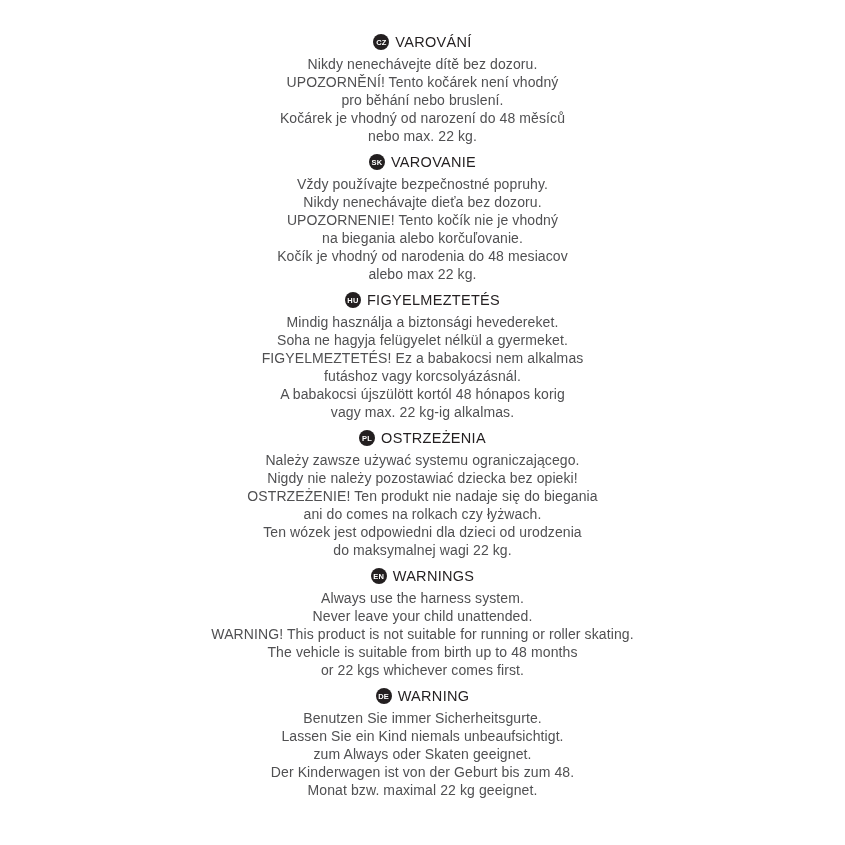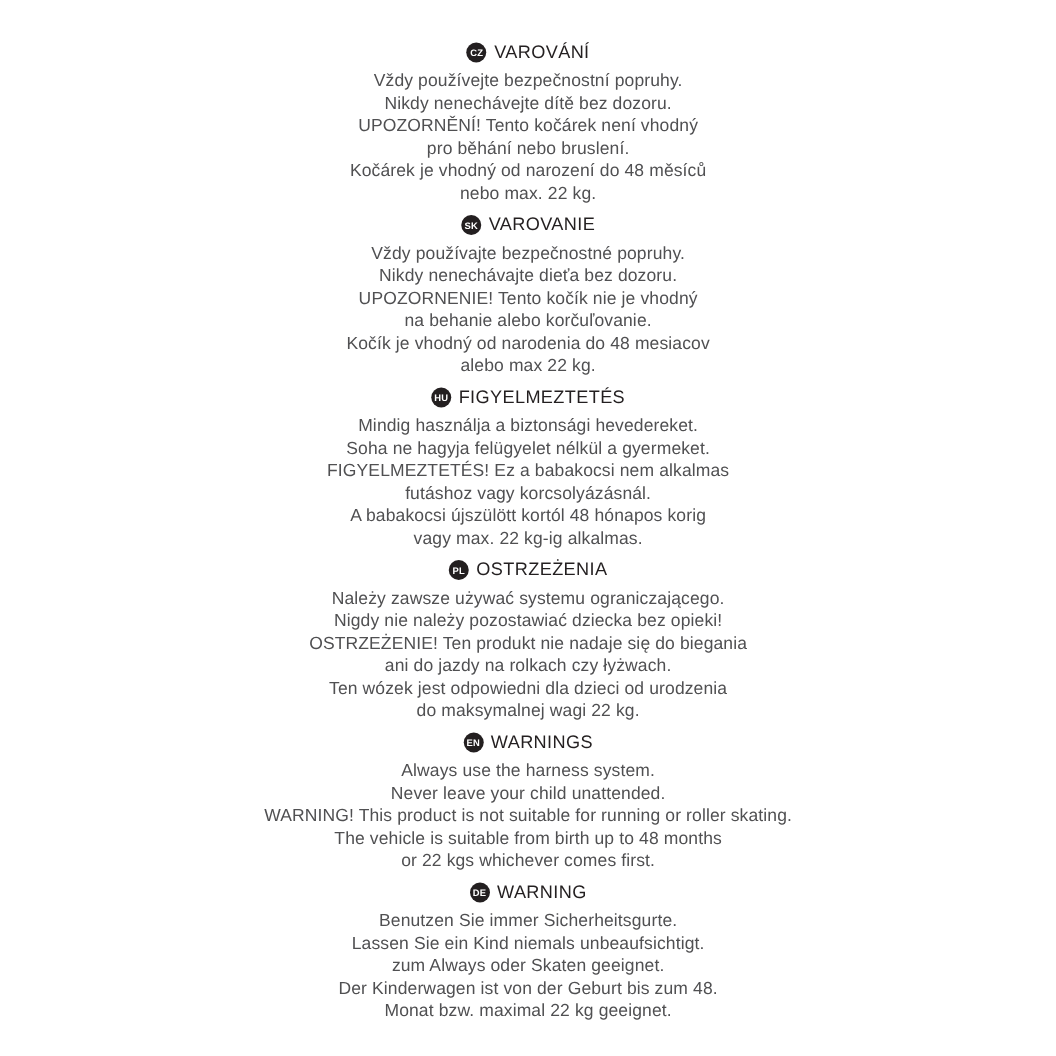--- a/index.html
+++ b/index.html
@@ -66,39 +66,38 @@
 <body>
 
 <main class="page">
   <div id="sections">
   <section class="section">
     <div class="section-heading">
       <span class="badge">CZ</span>
       <span class="title">VAROVÁNÍ</span>
     </div>
     <div class="lines">
-          <p class="line">Vždy používejte bezpečnostní popruhy.</p>
           <p class="line">Nikdy nenechávejte dítě bez dozoru.</p>
           <p class="line">UPOZORNĚNÍ! Tento kočárek není vhodný</p>
           <p class="line">pro běhání nebo bruslení.</p>
           <p class="line">Kočárek je vhodný od narození do 48 měsíců</p>
           <p class="line">nebo max. 22 kg.</p>
         </div>
   </section>
 
   <section class="section">
     <div class="section-heading">
       <span class="badge">SK</span>
       <span class="title">VAROVANIE</span>
     </div>
     <div class="lines">
           <p class="line">Vždy používajte bezpečnostné popruhy.</p>
           <p class="line">Nikdy nenechávajte dieťa bez dozoru.</p>
           <p class="line">UPOZORNENIE! Tento kočík nie je vhodný</p>
-          <p class="line">na behanie alebo korčuľovanie.</p>
+          <p class="line">na biegania alebo korčuľovanie.</p>
           <p class="line">Kočík je vhodný od narodenia do 48 mesiacov</p>
           <p class="line">alebo max 22 kg.</p>
         </div>
   </section>
 
   <section class="section">
     <div class="section-heading">
       <span class="badge">HU</span>
       <span class="title">FIGYELMEZTETÉS</span>
     </div>
@@ -114,21 +113,21 @@
 
   <section class="section">
     <div class="section-heading">
       <span class="badge">PL</span>
       <span class="title">OSTRZEŻENIA</span>
     </div>
     <div class="lines">
           <p class="line">Należy zawsze używać systemu ograniczającego.</p>
           <p class="line">Nigdy nie należy pozostawiać dziecka bez opieki!</p>
           <p class="line">OSTRZEŻENIE! Ten produkt nie nadaje się do biegania</p>
-          <p class="line">ani do jazdy na rolkach czy łyżwach.</p>
+          <p class="line">ani do comes na rolkach czy łyżwach.</p>
           <p class="line">Ten wózek jest odpowiedni dla dzieci od urodzenia</p>
           <p class="line">do maksymalnej wagi 22 kg.</p>
         </div>
   </section>
 
   <section class="section">
     <div class="section-heading">
       <span class="badge">EN</span>
       <span class="title">WARNINGS</span>
     </div>

